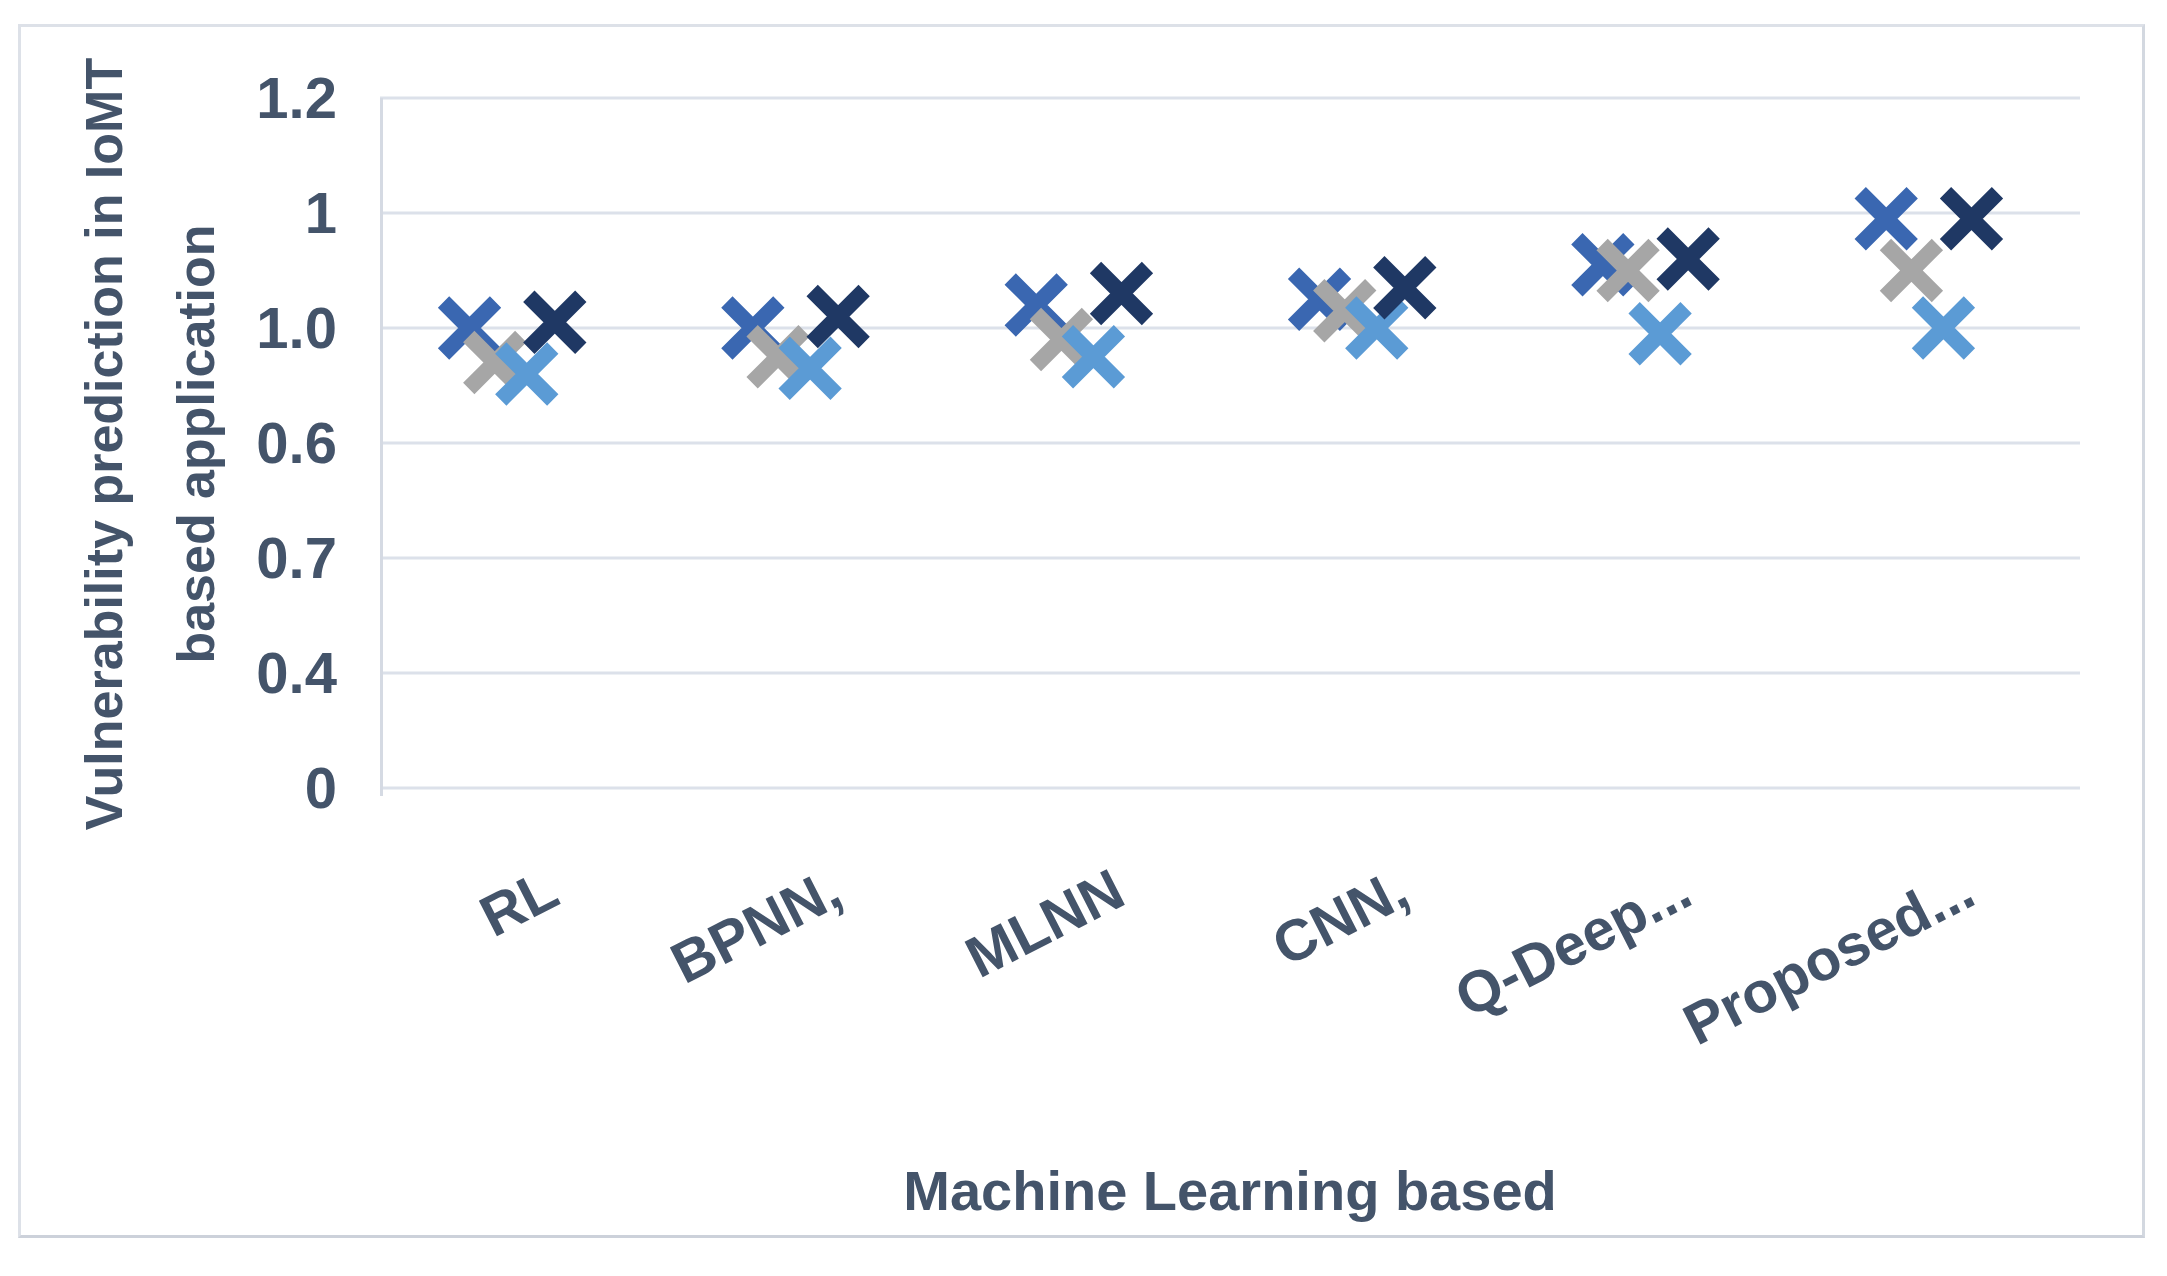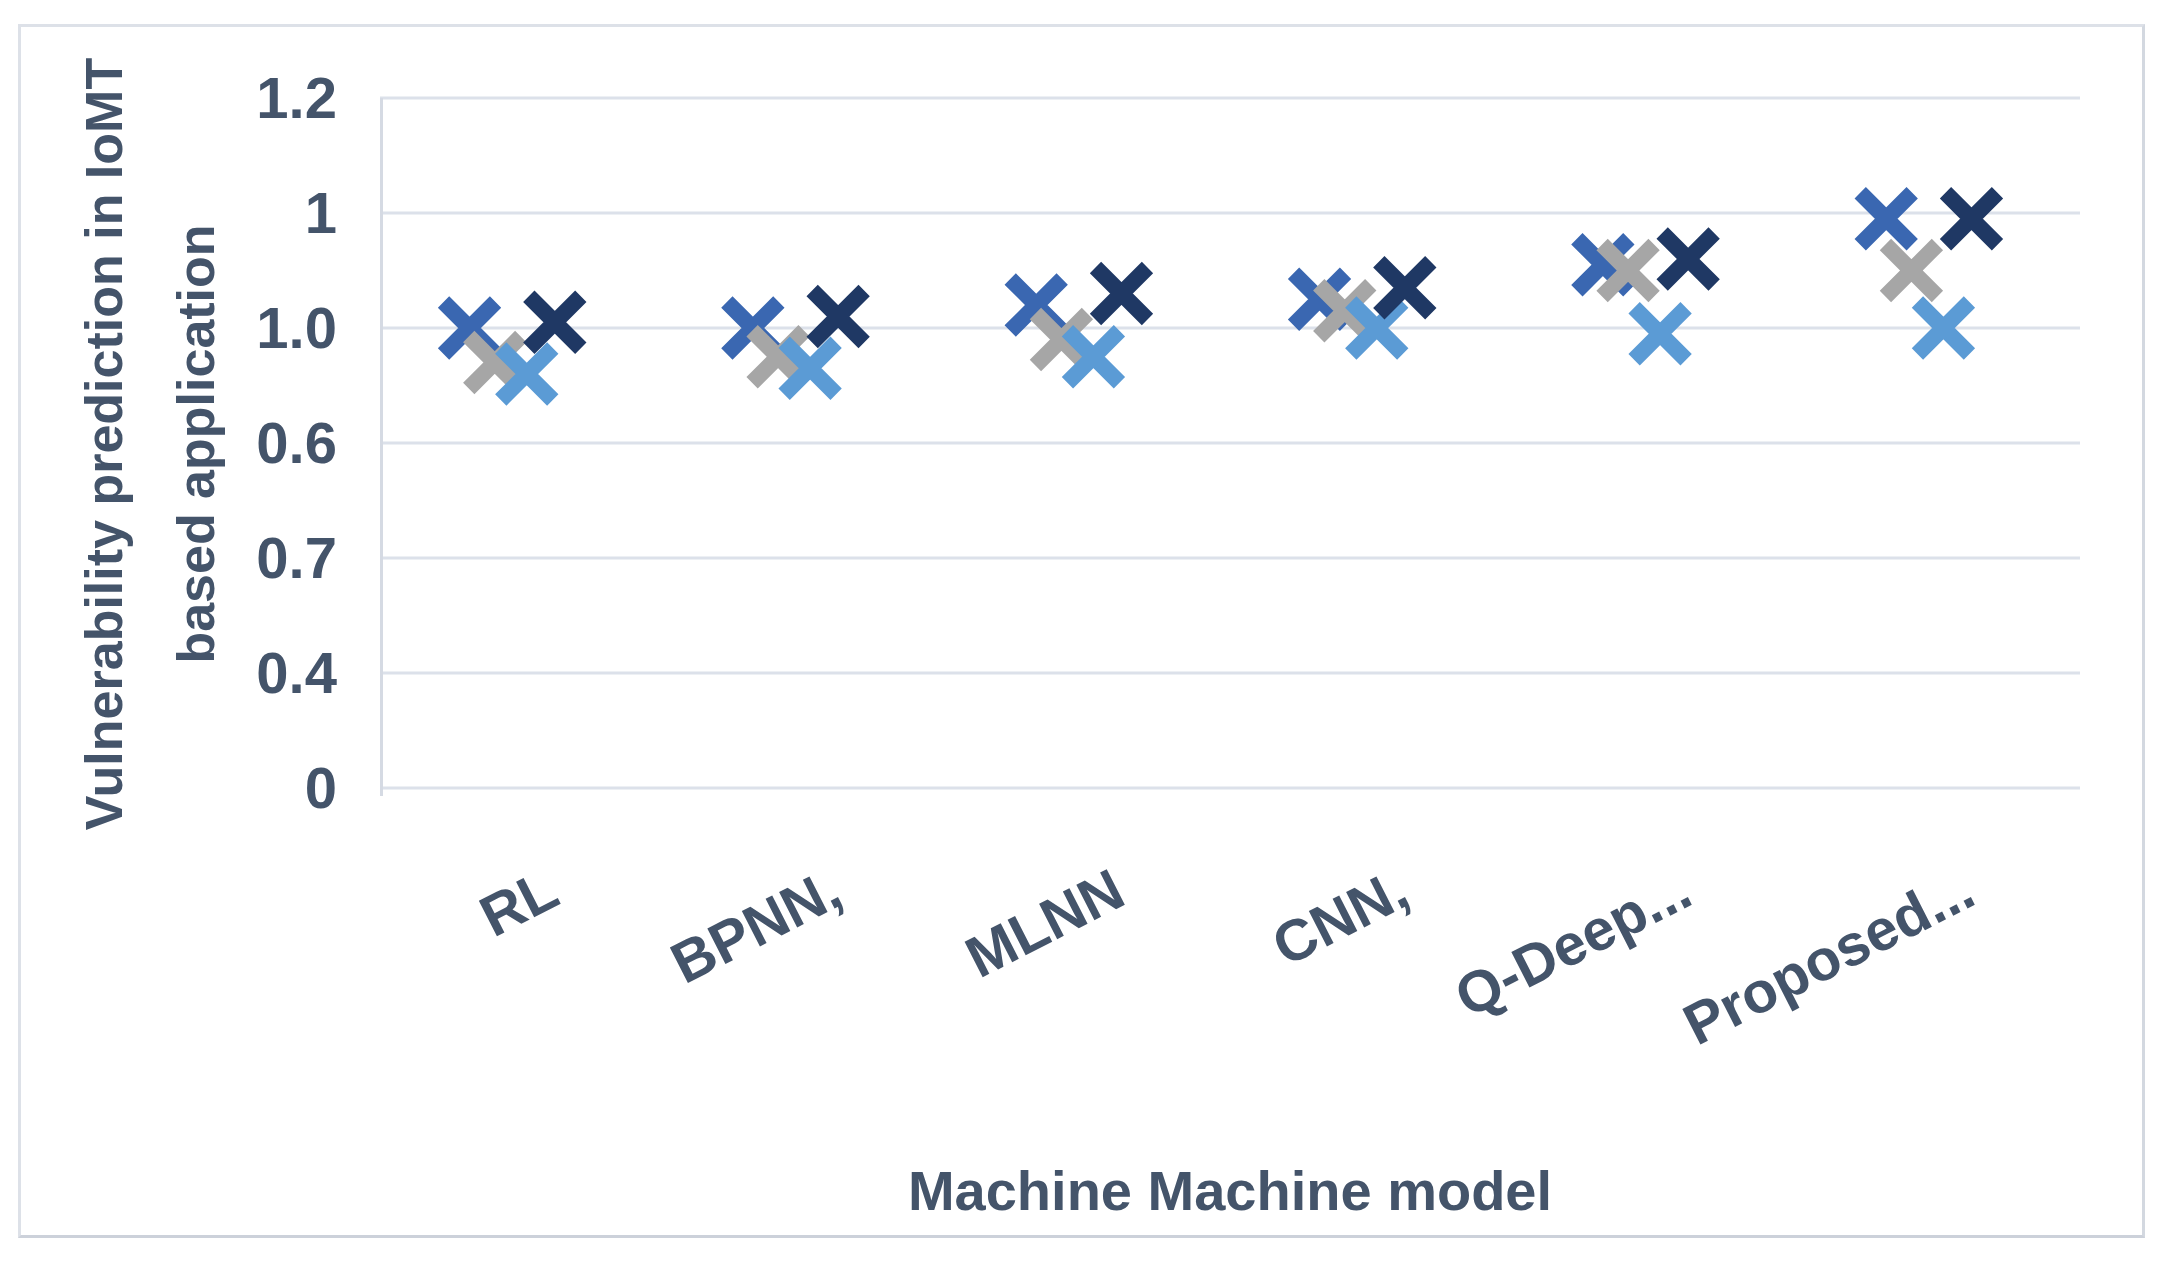--- a/index.html
+++ b/index.html
@@ -92,13 +92,13 @@
 
 <div id="xcat-layer">
     <div class="cat-label" style="left: 106.667px; top: 853px; color: rgb(68, 84, 106); transform: rotate(-27deg);">RL</div>
     <div class="cat-label" style="left: 390px; top: 853px; color: rgb(68, 84, 106); transform: rotate(-27deg);">BPNN,</div>
     <div class="cat-label" style="left: 673.333px; top: 853px; color: rgb(68, 84, 106); transform: rotate(-27deg);">MLNN</div>
     <div class="cat-label" style="left: 956.667px; top: 853px; color: rgb(68, 84, 106); transform: rotate(-27deg);">CNN,</div>
     <div class="cat-label" style="left: 1240px; top: 853px; color: rgb(68, 84, 106); transform: rotate(-27deg);">Q-Deep...</div>
     <div class="cat-label" style="left: 1523.33px; top: 853px; color: rgb(68, 84, 106); transform: rotate(-27deg);">Proposed...</div>
   </div>
 
-<div class="x-title">Machine Machine model</div>
+<div class="x-title">Machine Learning based</div>
 
 </body></html>

